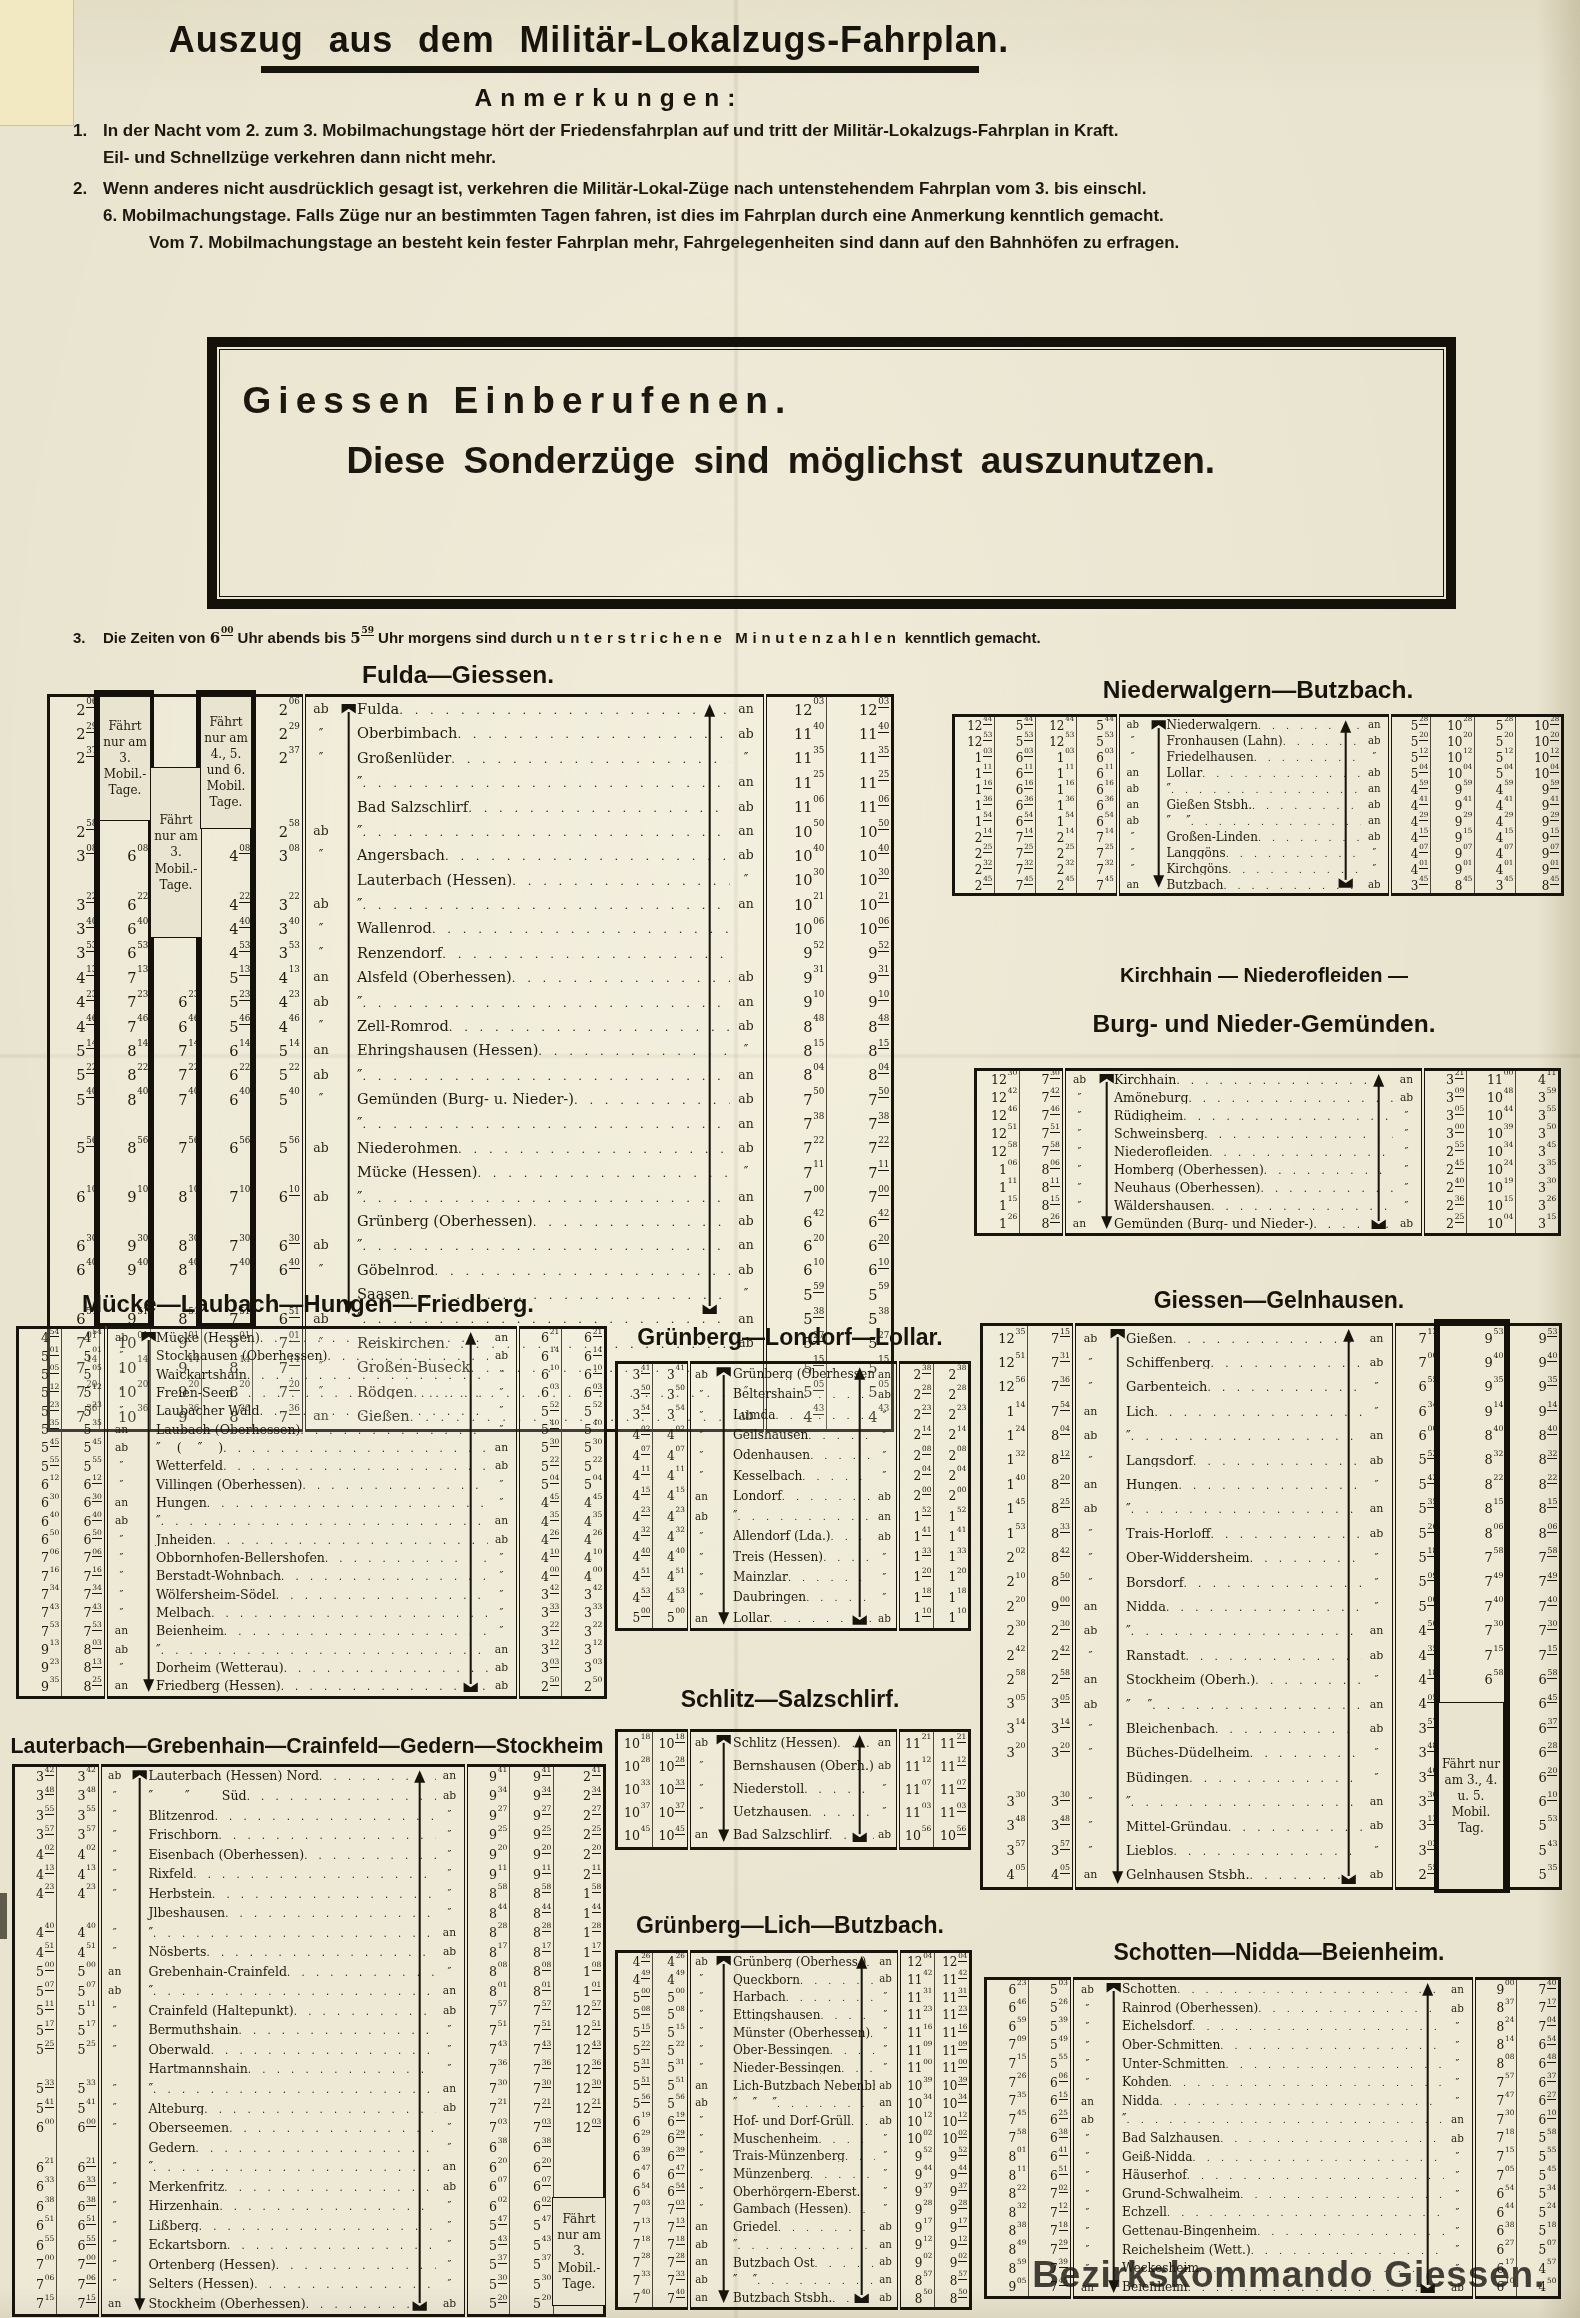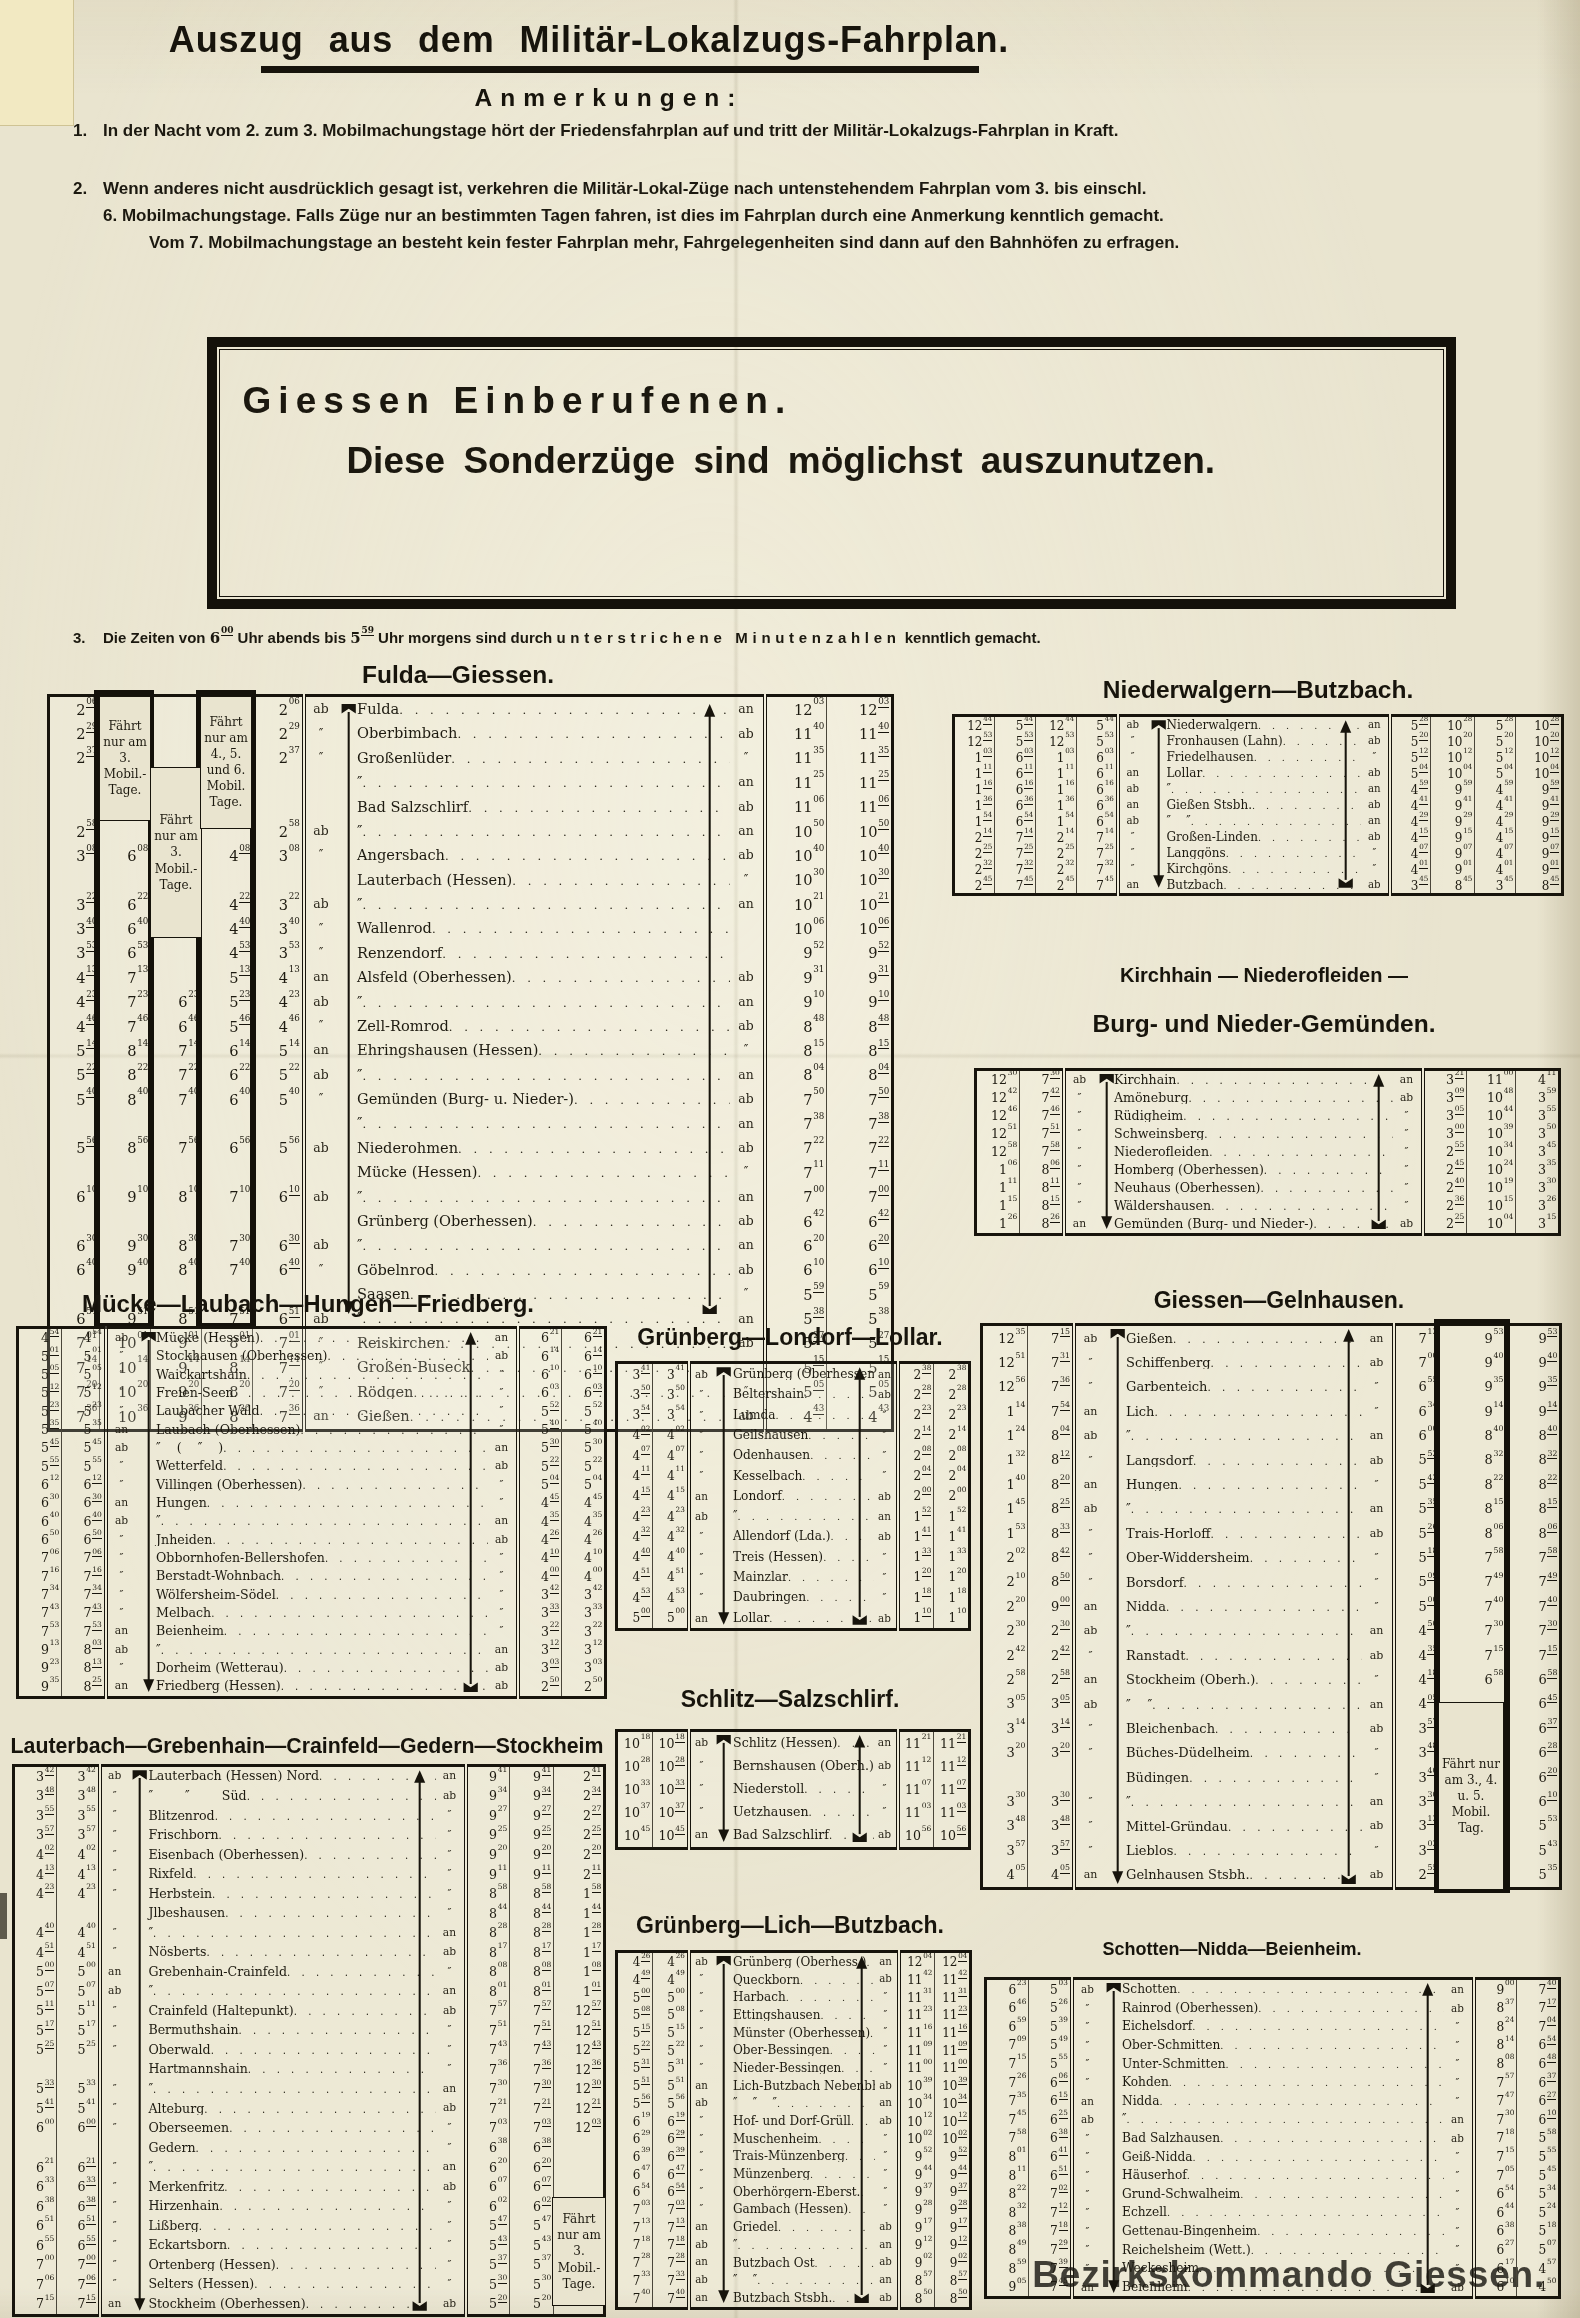--- a/index.html
+++ b/index.html
@@ -65,20 +65,21 @@
 <div class="crease-v" style="left:733px"></div>
 <div class="crease-h" style="top:1053px"></div>
 <div class="smudge" style="left:0;top:1893px;width:7.1px;height:46px"></div>
 
 <div id="main-title" class="hd">Auszug aus dem Militär-Lokalzugs-Fahrplan.</div>
 <div id="title-bar"></div>
 <div id="anmerk" class="hd">Anmerkungen:</div>
 
 <div class="note-block" style="top:117px">
   <div><span class="n-num">1.</span><span>In der Nacht vom 2. zum 3. Mobilmachungstage hört der Friedensfahrplan auf und tritt der Militär-Lokalzugs-Fahrplan in Kraft.</span></div>
+  <div class="n-cont">Eil- und Schnellzüge verkehren dann nicht mehr.</div>
 </div>
 
 <div class="note-block" style="top:175px">
   <div><span class="n-num">2.</span><span>Wenn anderes nicht ausdrücklich gesagt ist, verkehren die Militär-Lokal-Züge nach untenstehendem Fahrplan vom 3. bis einschl.</span></div>
   <div class="n-cont">6. Mobilmachungstage.  Falls Züge nur an bestimmten Tagen fahren, ist dies im Fahrplan durch eine Anmerkung kenntlich gemacht.</div>
   <div class="n-deep">Vom 7. Mobilmachungstage an besteht kein fester Fahrplan mehr, Fahrgelegenheiten sind dann auf den Bahnhöfen zu erfragen.</div>
 </div>
 
 <div id="big-box">
   <div class="inner">
@@ -2309,21 +2310,21 @@
         <line x1="11" y1="10" x2="11" y2="692" stroke="#17140c" stroke-width="2.6"></line>
         <polygon points="11,702 4,686 18,686" fill="#17140c"></polygon>
         <polygon points="2,0 20,0 20,12 11,6 2,12" fill="#17140c"></polygon>
       </svg></div>
     <div class="varrow" style="left: 360px; top: 6.3px; width: 17.4px; height: 555px;"><svg width="17.4" height="555" viewBox="0 0 22 702">
         <line x1="11" y1="10" x2="11" y2="692" stroke="#17140c" stroke-width="2.6"></line>
         <polygon points="11,0 4,16 18,16" fill="#17140c"></polygon>
         <polygon points="2,702 20,702 20,690 11,696 2,690" fill="#17140c"></polygon>
       </svg></div>
   </div>
-<div class="sec-title" style="left: 1232px; top: 1939px; font-size: 18px;">Schotten—Nidda—Beienheim.</div>
+<div class="sec-title" style="left: 1279px; top: 1939px; font-size: 23px;">Schotten—Nidda—Beienheim.</div>
 <div class="twrap" style="left: 984px; top: 1977px; width: 577px; height: 322px; --rh: 18.6px; --fs: 12.2px;">
     <table>
       <colgroup>
         <col style="width: 43px;">
         <col style="width: 43px;">
         <col style="width: 30px;">
         <col>
         <col style="width: 30px;">
         <col style="width: 43px;">
         <col style="width: 43px;">

